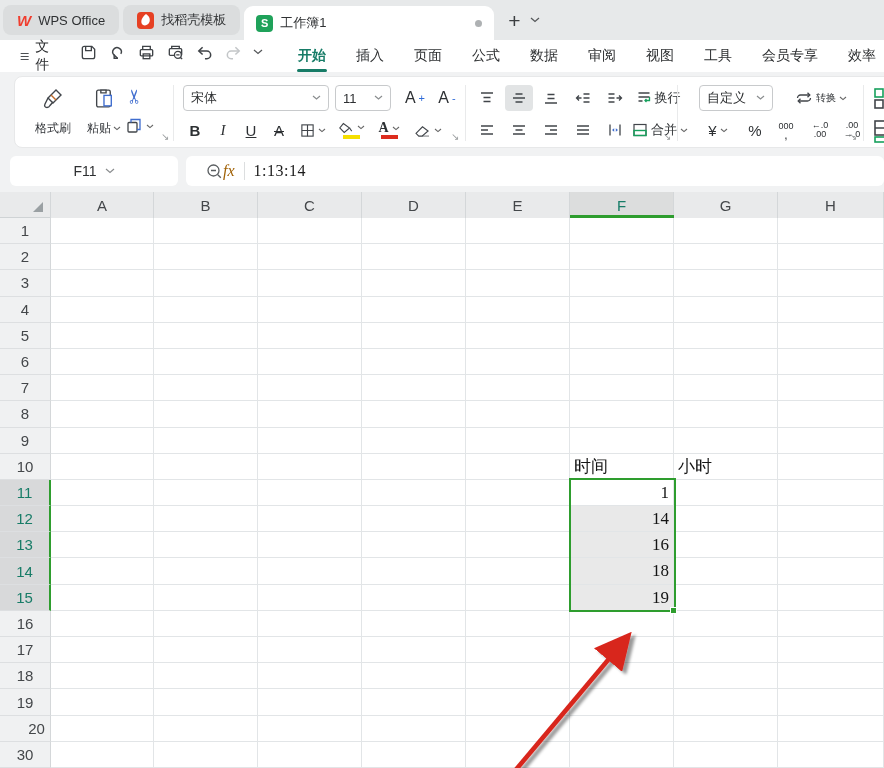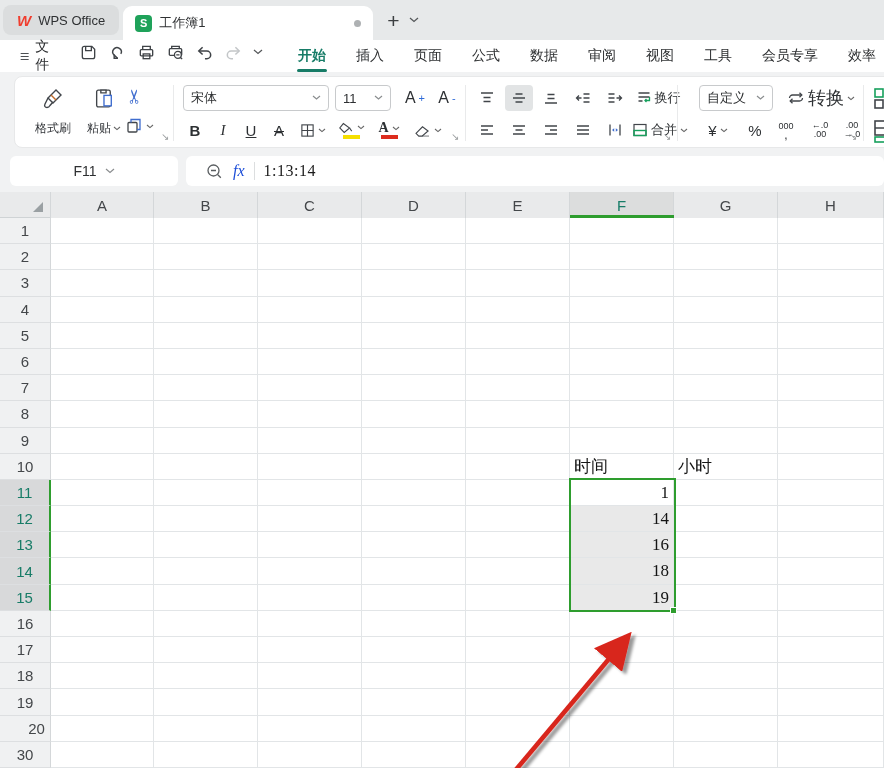--- a/index.html
+++ b/index.html
@@ -64,20 +64,28 @@
 #arrowsvg{left:0;top:0;z-index:10;pointer-events:none}
 </style>
 </head>
 <body>
 
 <div id="tabbar" class="abs">
   <div class="tab" style="margin-left:3px">
     <span style="color:#f03e2f;font-weight:900;font-size:15px;font-style:italic">W</span>
     <span>WPS Office</span>
   </div>
+  <div class="tab">
+    <span class="tabicon" style="background:#e64023">
+      <svg width="10" height="12" viewBox="0 0 10 12">
+          <path d="M5 0C8 2 10 5 8 9 6 12 2 12 1 10 -1 7 2 2 5 0Z" fill="#fff"></path>
+        </svg>
+    </span>
+    <span>找稻壳模板</span>
+  </div>
   <div class="tab active">
     <span class="tabicon" style="background:#1fa25a">S</span>
     <span>工作簿1</span>
     <span class="dot"></span>
   </div>
   <span class="plusbtn">+</span>
   <span style="margin-left:10px" class="chev">
     <svg width="10" height="6" viewBox="0 0 10 6">
         <path d="M1 1l4 3.4L9 1" fill="none" stroke="#55585a" stroke-width="1.3"></path>
       </svg>
@@ -330,21 +338,21 @@
   </span>
   <span class="expand" style="left:648px;top:54px">↘</span>
   <div class="rsep" style="left:662px"></div>
 
   <div class="combobox" style="left:684px;top:8px;width:74px">
     <span class="cbtext">自定义</span>
     <svg width="9" height="6" viewBox="0 0 9 6">
         <path d="M1 1l3.5 3L8 1" fill="none" stroke="#8a8d8f" stroke-width="1.2"></path>
       </svg>
   </div>
-  <span class="ric" style="left:766px;top:8px;width:80px;font-size:18px">
+  <span class="ric" style="left:766px;top:8px;width:80px;font-size:10px">
     <svg width="18" height="14" viewBox="0 0 18 14" fill="none" stroke="#41454a" stroke-width="1.3">
       <path d="M14.5 4H5.5a3 3 0 0 0-3 3"></path>
         <path d="M12.5 1.8L14.8 4l-2.3 2.2"></path>
         <path d="M3.5 10h9a3 3 0 0 0 3-3"></path>
         <path d="M5.5 7.8L3.2 10l2.3 2.2"></path>
       </svg>
     <span>转换</span>
     <svg width="8" height="5" viewBox="0 0 8 5">
         <path d="M1 1l3 2.6L7 1" fill="none" stroke="#666" stroke-width="1.1"></path>
       </svg>
@@ -397,21 +405,21 @@
   <span>F11</span>
   <svg width="10" height="6" viewBox="0 0 10 6">
       <path d="M1 1l4 3.4L9 1" fill="none" stroke="#8a8d8f" stroke-width="1.2"></path>
     </svg>
 </div>
 <div id="formulabox" class="abs">
   <svg style="margin-left:20px" width="17" height="17" viewBox="0 0 17 17" fill="none" stroke="#595d60" stroke-width="1.3">
     <circle cx="7.5" cy="7.5" r="5.5"></circle>
       <path d="M5 7.5h5M11.8 11.8l3 3"></path>
     </svg>
-  <span style="margin-left:10px;font-family:'Liberation Serif',serif;font-style:italic;font-size:16px;color:#1d4ed8">fx</span>
+  <span style="margin-left:0;font-family:'Liberation Serif',serif;font-style:italic;font-size:16px;color:#a16207">fx</span>
   <span class="fdiv"></span>
   <span id="formulatext">1:13:14</span>
 </div>
 
 <div id="grid" class="abs">
     <div class="" style="position: absolute; left: 0px; top: 0px; width: 884px; height: 26px; background: rgb(233, 234, 235); border-bottom: 1px solid rgb(207, 211, 213);"></div>
     <div class="" style="position: absolute; left: 0px; top: 0px; width: 51px; height: 26px; border-right: 1px solid rgb(212, 215, 217);">
       <div style="position: absolute; right: 7px; bottom: 6px; width: 0px; height: 0px; border-left: 10px solid transparent; border-bottom: 10px solid rgb(154, 160, 163);"></div>
     </div>
     <div class="colhdr" style="left: 51px; width: 103px;">A</div>

